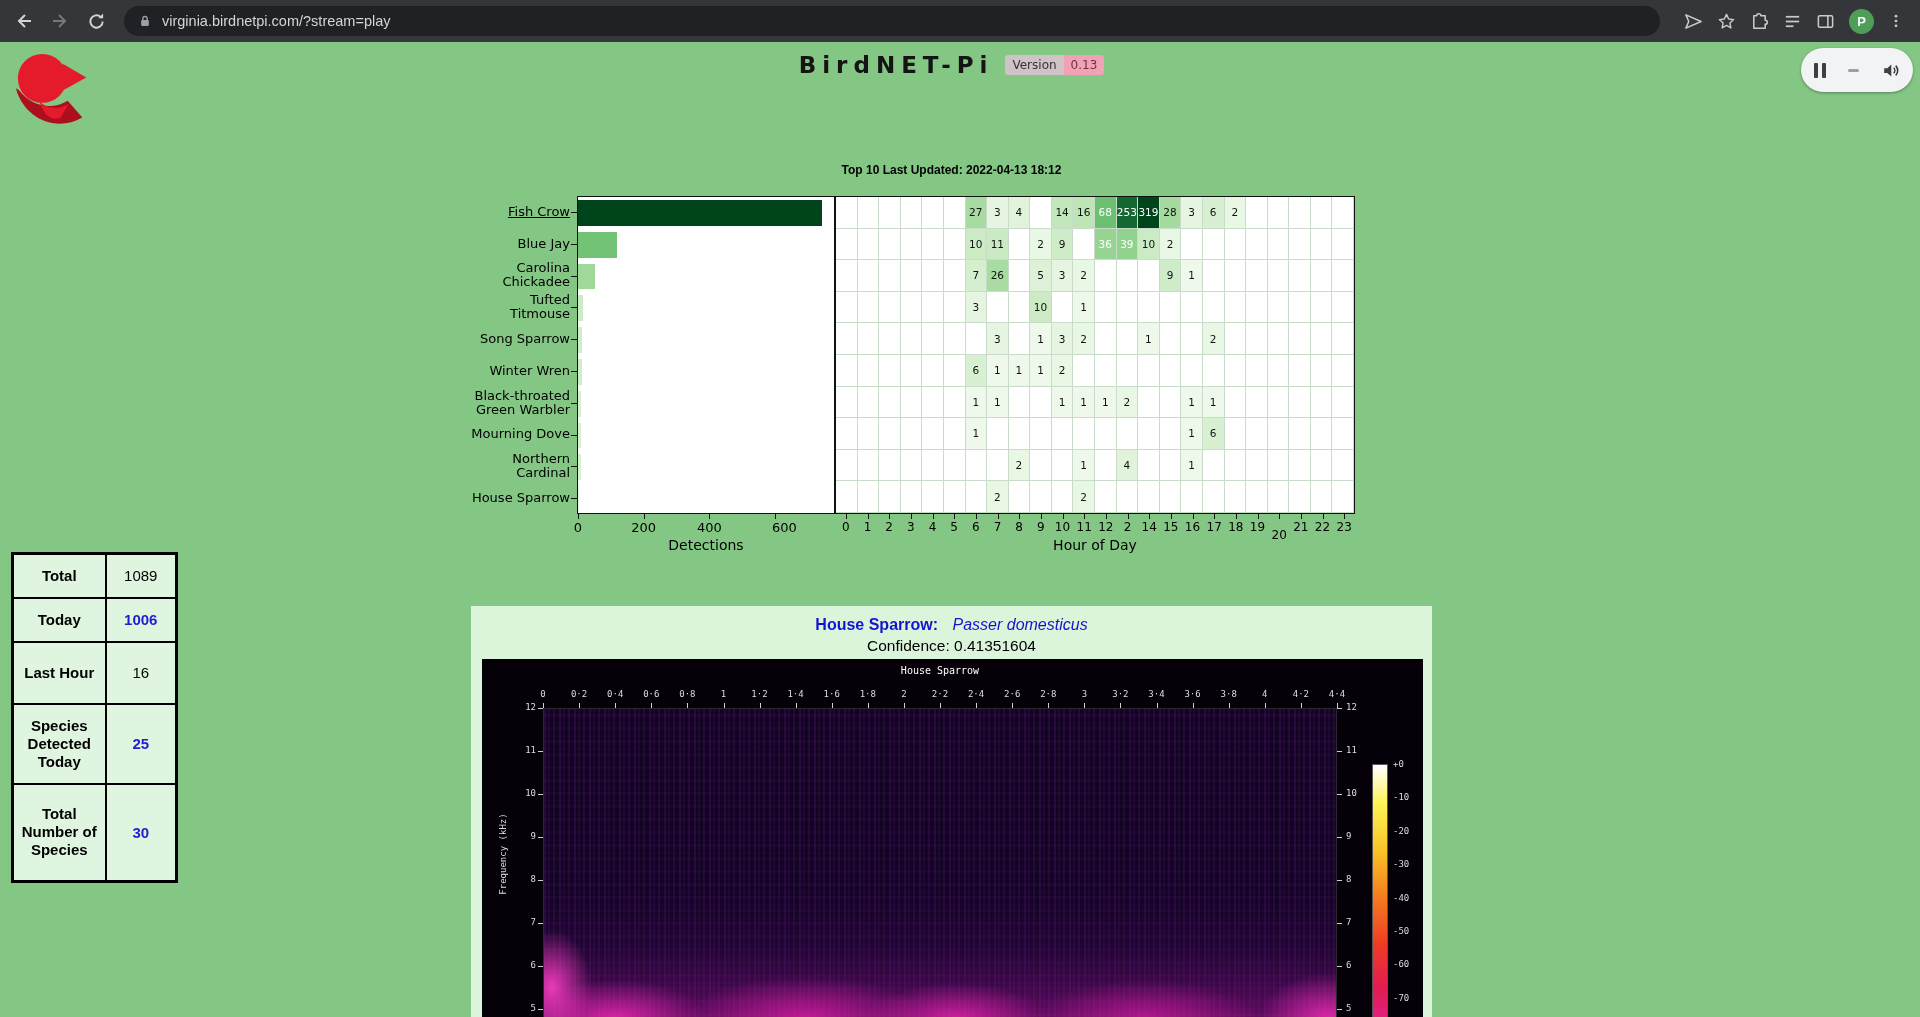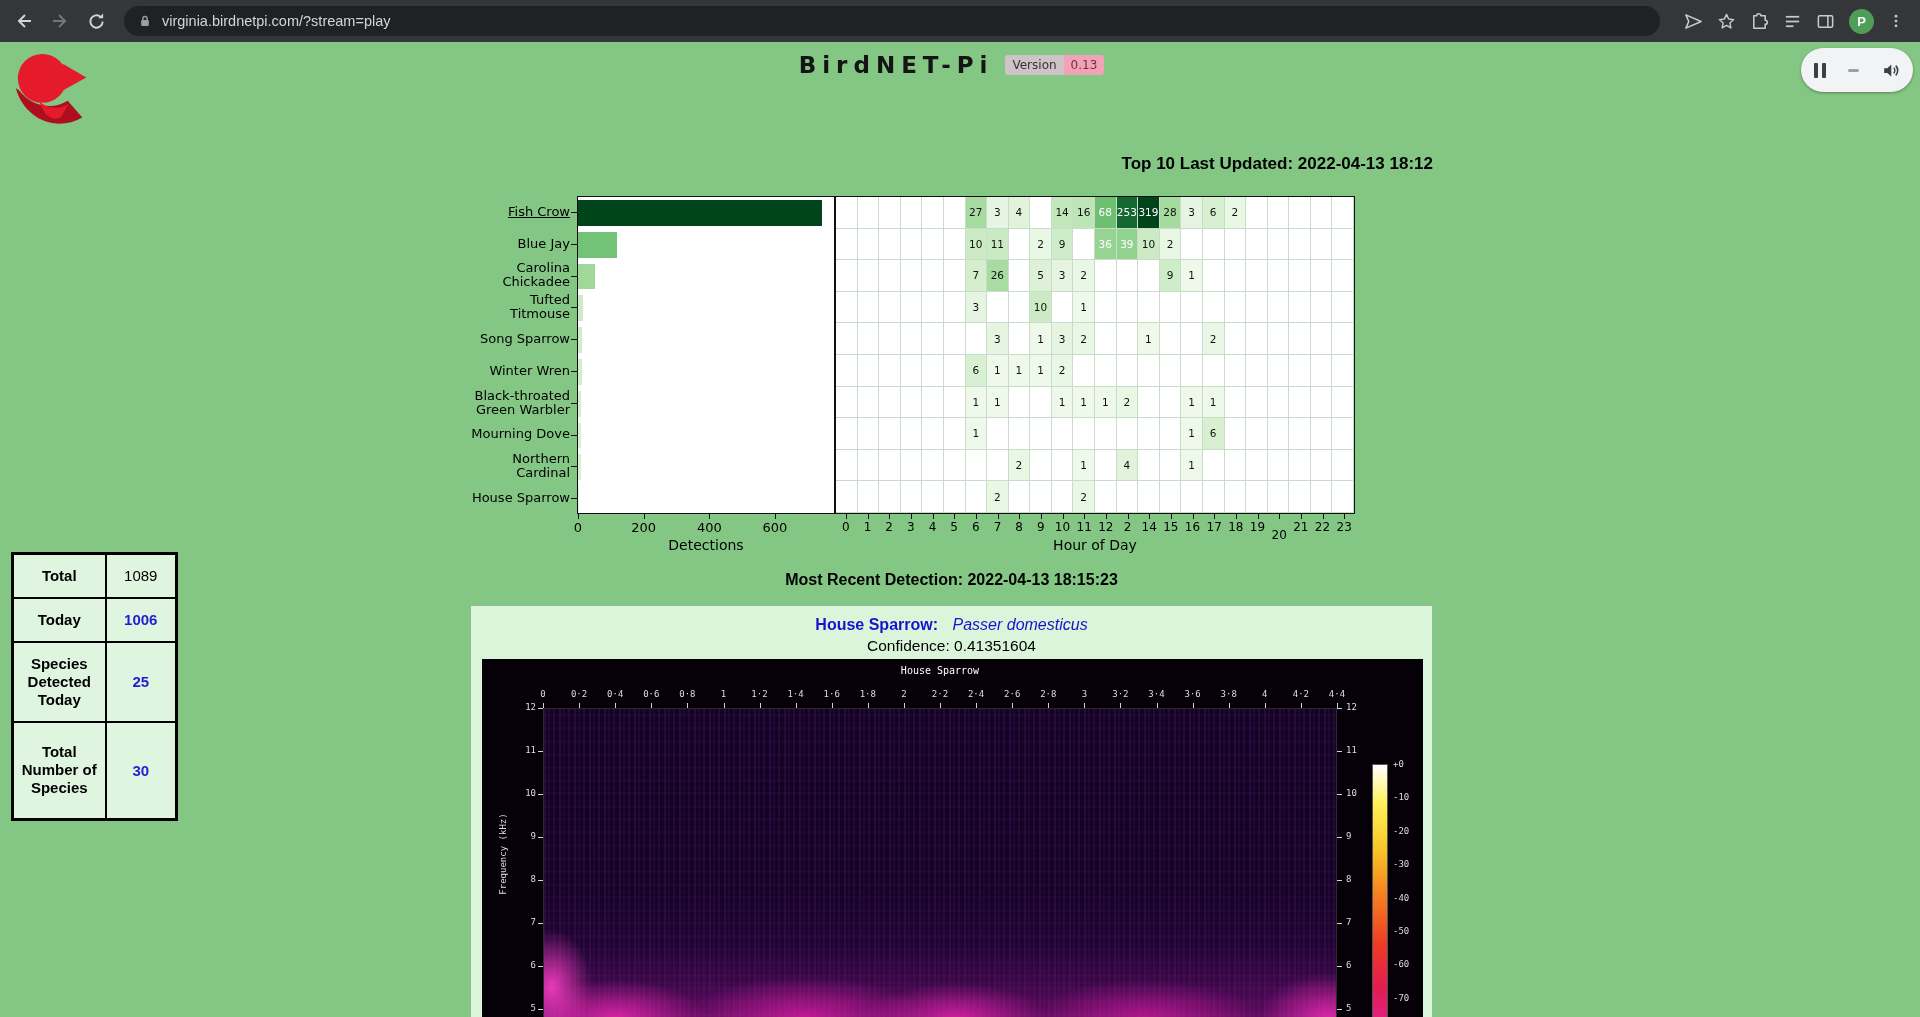--- a/index.html
+++ b/index.html
@@ -30,21 +30,21 @@
   .pause-btn{display:flex;gap:4px;cursor:pointer;}
   .pause-btn i{display:block;width:4px;height:15px;background:#3c4043;border-radius:1px;}
   .seek-dash{width:11px;height:3px;border-radius:2px;background:#9aa0a6;cursor:pointer;}
   .vol-btn{cursor:pointer;display:flex;}
 
   
   .navbar{position:absolute;left:338px;top:111px;width:1248px;height:43px;background:#c4e8c4;display:flex;align-items:center;justify-content:space-evenly;font-size:16px;color:#0a0a0a;}
   .nav-item{padding:0 6px;cursor:pointer;white-space:nowrap;}
 
   
-  .h-top10{position:absolute;top:154px;left:470px;width:963px;text-align:right;font-size:17px;font-weight:bold;color:#000;}
+  .h-top10{position:absolute;top:163px;left:470px;width:963px;text-align:center;font-size:12px;font-weight:bold;color:#000;}
   .h-recent{position:absolute;top:571px;left:470px;width:963px;text-align:center;font-size:16px;font-weight:bold;color:#000;}
 
   
   .chart-layer{position:absolute;inset:0;z-index:1;}
   .bar-plot{position:absolute;left:577px;top:196px;width:258px;height:318px;background:#fff;border:1px solid #111;}
   .hbar{position:absolute;left:0;}
   .heat-grid{position:absolute;left:835px;top:196px;width:520px;height:318px;background:#fff;border:1px solid #111;display:grid;grid-template-columns:repeat(24,1fr);grid-template-rows:repeat(10,1fr);}
   .heat-cell{border-right:1px solid #c9dcc9;border-bottom:1px solid #c9dcc9;display:flex;align-items:center;justify-content:center;font:10.5px "DejaVu Sans",sans-serif;color:#111;overflow:hidden;}
   .spec-label{position:absolute;left:468px;width:102px;height:31.8px;display:flex;align-items:center;justify-content:flex-end;text-align:right;font:13px "DejaVu Sans",sans-serif;line-height:14px;color:#000;}
   .tickmark{position:absolute;background:#111;}
@@ -191,21 +191,20 @@
       <svg width="19" height="19" viewBox="0 0 24 24">
           <path d="M4 9 v6 h4 l5 4.5 V4.5 L8 9 Z" fill="#3c4043"></path>
           <path d="M16 8.5 a5 5 0 0 1 0 7" stroke="#3c4043" stroke-width="2" fill="none"></path>
           <path d="M18.6 5.8 a9 9 0 0 1 0 12.4" stroke="#3c4043" stroke-width="2" fill="none"></path>
         </svg>
     </span>
   </div>
 
 
   <div class="h-top10">Top 10 Last Updated: 2022-04-13 18:12</div>
-  <div class="h-recent">Most Recent Detection: 2022-04-13 18:15:23</div>
 
   <div class="chart-layer">
     <div class="bar-plot">
         <div class="hbar" style="top: 3px; height: 25.8px; width: 243.9px; background: rgb(0, 68, 27);"></div>
         <div class="hbar" style="top: 34.8px; height: 25.8px; width: 39.1px; background: rgb(114, 195, 117);"></div>
         <div class="hbar" style="top: 66.6px; height: 25.8px; width: 17.4px; background: rgb(160, 216, 154);"></div>
         <div class="hbar" style="top: 98.4px; height: 25.8px; width: 4.6px; background: rgb(205, 235, 198);"></div>
         <div class="hbar" style="top: 130.2px; height: 25.8px; width: 3.9px; background: rgb(208, 237, 202);"></div>
         <div class="hbar" style="top: 162px; height: 25.8px; width: 3.6px; background: rgb(210, 237, 204);"></div>
         <div class="hbar" style="top: 193.8px; height: 25.8px; width: 3px; background: rgb(214, 239, 208);"></div>
@@ -477,21 +476,21 @@
       <div class="tickmark" style="left: 571px; top: 466.3px; width: 6px; height: 1px;"></div>
       <div class="spec-label" style="top: 482.2px;">House Sparrow</div>
       <div class="tickmark" style="left: 571px; top: 498.1px; width: 6px; height: 1px;"></div>
       <div class="tickmark" style="left: 578px; top: 514px; width: 1px; height: 5px;"></div>
       <div class="tick-label" style="left: 556px; top: 520px; width: 44px;">0</div>
       <div class="tickmark" style="left: 643.6px; top: 514px; width: 1px; height: 5px;"></div>
       <div class="tick-label" style="left: 621.6px; top: 520px; width: 44px;">200</div>
       <div class="tickmark" style="left: 709.3px; top: 514px; width: 1px; height: 5px;"></div>
       <div class="tick-label" style="left: 687.3px; top: 520px; width: 44px;">400</div>
       <div class="tickmark" style="left: 774.9px; top: 514px; width: 1px; height: 5px;"></div>
-      <div class="tick-label" style="left: 752.9px; top: 520px; width: 44px;">600</div>
+      <div class="tick-label" style="left: 752.9px; top: 520px; width: 44px; text-align: right;">600</div>
       <div class="tickmark" style="left: 845.8px; top: 514px; width: 1px; height: 5px;"></div>
       <div class="hour-label" style="left: 834.8px; top: 520px; width: 22px;">0</div>
       <div class="tickmark" style="left: 867.5px; top: 514px; width: 1px; height: 5px;"></div>
       <div class="hour-label" style="left: 856.5px; top: 520px; width: 22px;">1</div>
       <div class="tickmark" style="left: 889.2px; top: 514px; width: 1px; height: 5px;"></div>
       <div class="hour-label" style="left: 878.2px; top: 520px; width: 22px;">2</div>
       <div class="tickmark" style="left: 910.8px; top: 514px; width: 1px; height: 5px;"></div>
       <div class="hour-label" style="left: 899.8px; top: 520px; width: 22px;">3</div>
       <div class="tickmark" style="left: 932.5px; top: 514px; width: 1px; height: 5px;"></div>
       <div class="hour-label" style="left: 921.5px; top: 520px; width: 22px;">4</div>
@@ -537,20 +536,24 @@
 
   <table class="stats">
       <tbody>
         <tr style="height: 44px;">
           <td class="stat-label">Total</td>
           <td class="stat-value">1089</td>
         </tr>
         <tr style="height: 44px;">
           <td class="stat-label">Today</td>
           <td class="stat-value link-val">1006</td>
+        </tr>
+        <tr style="height: 62px;">
+          <td class="stat-label">Last Hour</td>
+          <td class="stat-value">16</td>
         </tr>
         <tr style="height: 80px;">
           <td class="stat-label">Species Detected Today</td>
           <td class="stat-value link-val">25</td>
         </tr>
         <tr style="height: 98px;">
           <td class="stat-label">Total Number of Species</td>
           <td class="stat-value link-val">30</td>
         </tr>
       </tbody>

